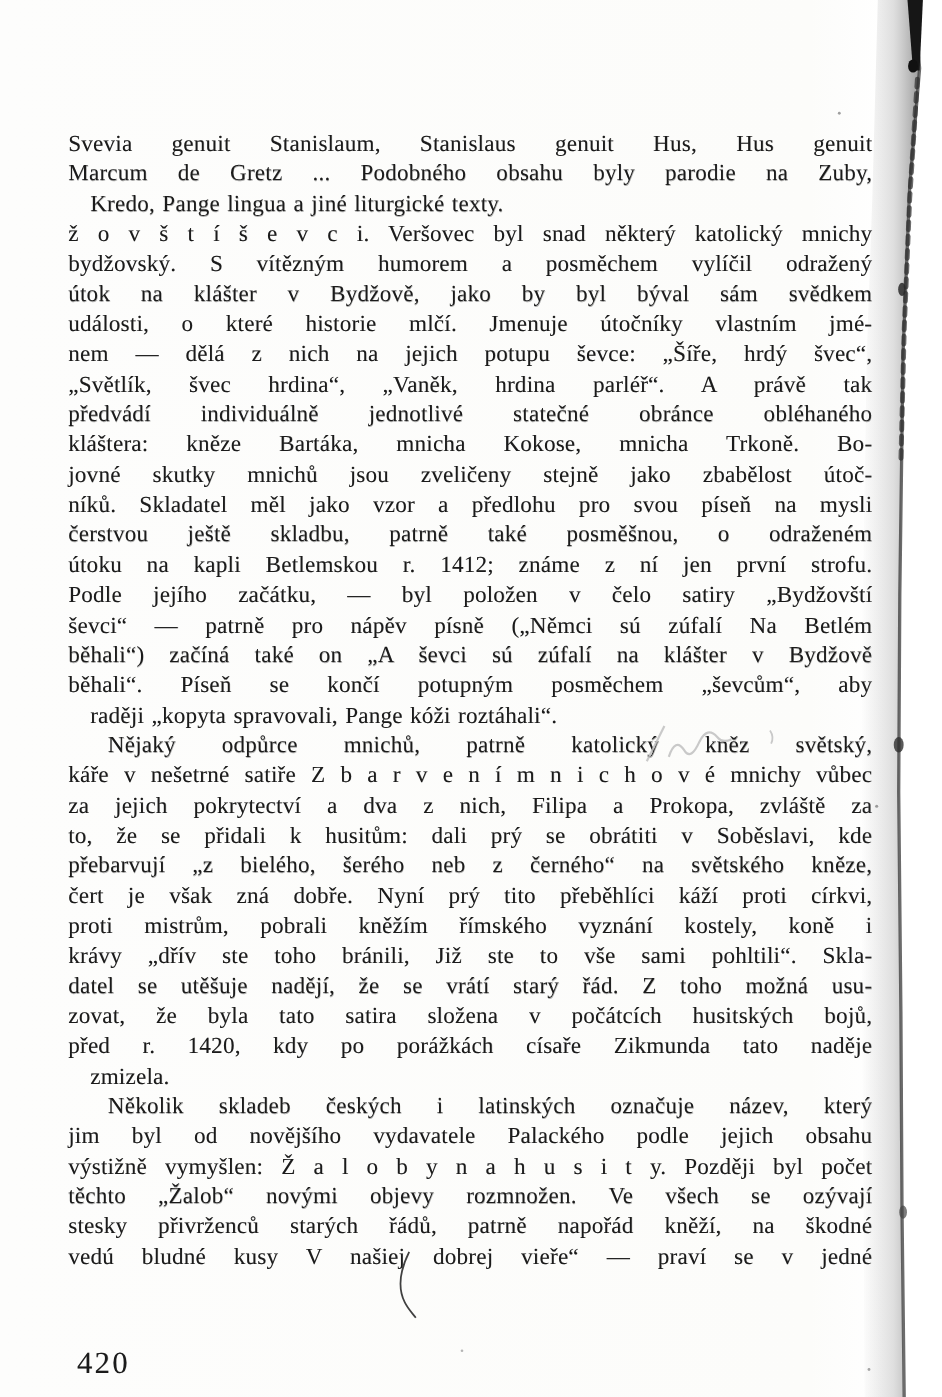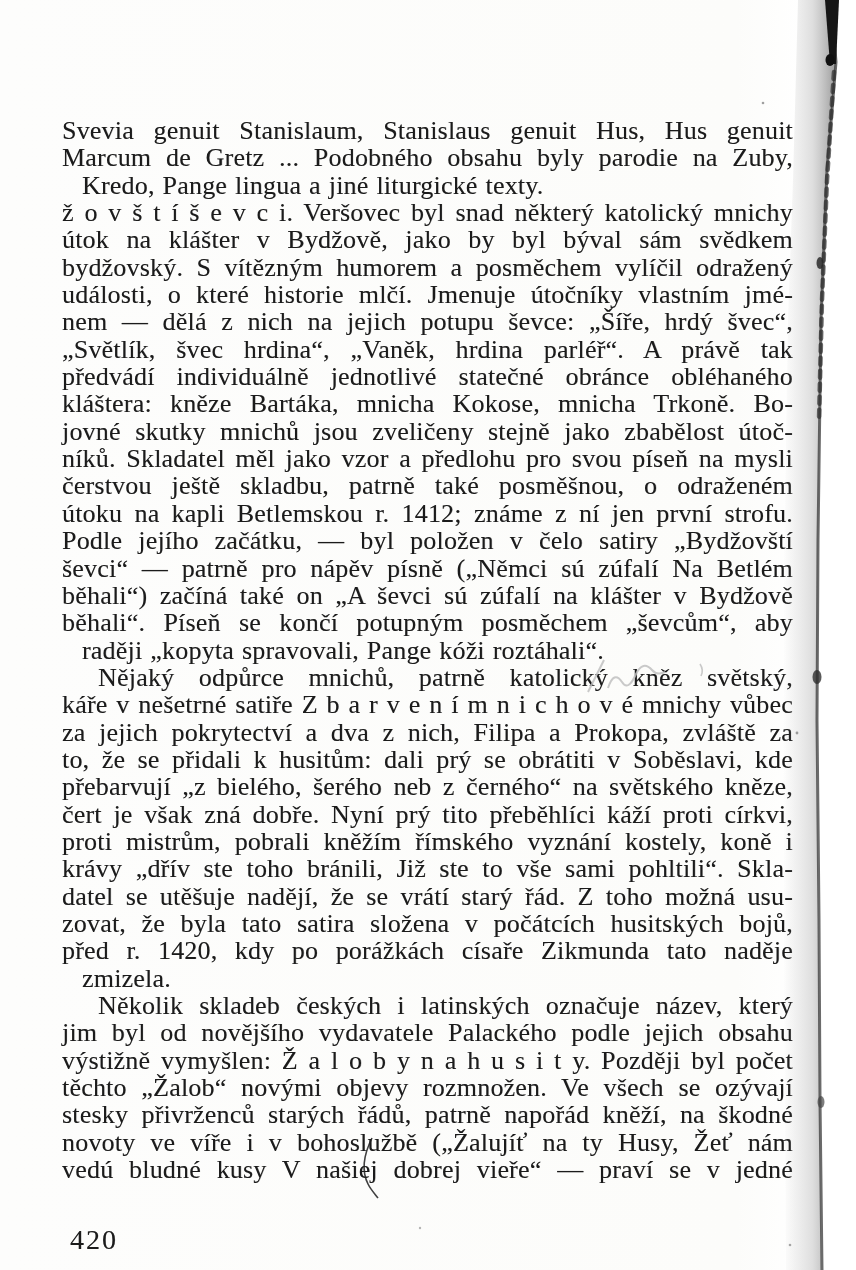--- a/index.html
+++ b/index.html
@@ -16,21 +16,21 @@
     font-family: "Liberation Serif", "DejaVu Serif", serif;
     color: #1b1b1b;
   }
   .text-block {
     position: absolute;
     left: 62px;
     top: 117px;
     width: 731px;
   }
   .line {
-    font-size: 26px;
+    font-size: 21px;
     line-height: 27.35px;
     text-align: justify;
     text-align-last: justify;
     letter-spacing: 0.2px;
     word-spacing: 1.2px;
     text-shadow: 0.3px 0.3px 0 rgba(25,25,25,0.35);
     white-space: normal;
   }
   .line.no-just {
     text-align: left;
@@ -58,22 +58,22 @@
 </head>
 <body>
 
 <div class="page" style="color: rgb(27, 27, 27);">
 
   <div class="text-block">
       <div class="line">Svevia genuit Stanislaum, Stanislaus genuit Hus, Hus genuit</div>
       <div class="line">Marcum de Gretz ... Podobného obsahu byly parodie na Zuby,</div>
       <div class="line no-just">Kredo, Pange lingua a jiné liturgické texty.</div>
       <div class="line">ž o v š t í  š e v c i. Veršovec byl snad některý katolický mnichy</div>
+      <div class="line">bydžovský. S vítězným humorem a posměchem vylíčil odražený</div>
       <div class="line">útok na klášter v Bydžově, jako by byl býval sám svědkem</div>
-      <div class="line">bydžovský. S vítězným humorem a posměchem vylíčil odražený</div>
       <div class="line">události, o které historie mlčí. Jmenuje útočníky vlastním jmé-</div>
       <div class="line">nem — dělá z nich na jejich potupu ševce: „Šíře, hrdý švec“,</div>
       <div class="line">„Světlík, švec hrdina“, „Vaněk, hrdina parléř“. A právě tak</div>
       <div class="line">předvádí individuálně jednotlivé statečné obránce obléhaného</div>
       <div class="line">kláštera: kněze Bartáka, mnicha Kokose, mnicha Trkoně. Bo-</div>
       <div class="line">jovné skutky mnichů jsou zveličeny stejně jako zbabělost útoč-</div>
       <div class="line">níků. Skladatel měl jako vzor a předlohu pro svou píseň na mysli</div>
       <div class="line">čerstvou ještě skladbu, patrně také posměšnou, o odraženém</div>
       <div class="line">útoku na kapli Betlemskou r. 1412; známe z ní jen první strofu.</div>
       <div class="line">Podle jejího začátku, — byl položen v čelo satiry „Bydžovští</div>
@@ -91,21 +91,20 @@
       <div class="line">krávy „dřív ste toho bránili, Již ste to vše sami pohltili“. Skla-</div>
       <div class="line">datel se utěšuje nadějí, že se vrátí starý řád. Z toho možná usu-</div>
       <div class="line">zovat, že byla tato satira složena v počátcích husitských bojů,</div>
       <div class="line">před r. 1420, kdy po porážkách císaře Zikmunda tato naděje</div>
       <div class="line no-just">zmizela.</div>
       <div class="line indent">Několik skladeb českých i latinských označuje název, který</div>
       <div class="line">jim byl od novějšího vydavatele Palackého podle jejich obsahu</div>
       <div class="line">výstižně vymyšlen: Ž a l o b y  n a  h u s i t y. Později byl počet</div>
       <div class="line">těchto „Žalob“ novými objevy rozmnožen. Ve všech se ozývají</div>
       <div class="line">stesky přivrženců starých řádů, patrně napořád kněží, na škodné</div>
-      <div class="line">novoty ve víře i v bohoslužbě („Žalujíť na ty Husy, Žeť nám</div>
       <div class="line">vedú bludné kusy V našiej dobrej vieře“ — praví se v jedné</div>
     </div>
 
   <div class="page-number">420</div>
 
   <svg class="artifact-overlay" width="856" height="1270" viewBox="0 0 856 1270" aria-hidden="true">
     <defs>
       <linearGradient id="edgeGrad" x1="0" y1="0" x2="1" y2="0">
         <stop offset="0" stop-color="#9a9a9a" stop-opacity="0"></stop>
         <stop offset="0.55" stop-color="#9a9a9a" stop-opacity="0.32"></stop>

